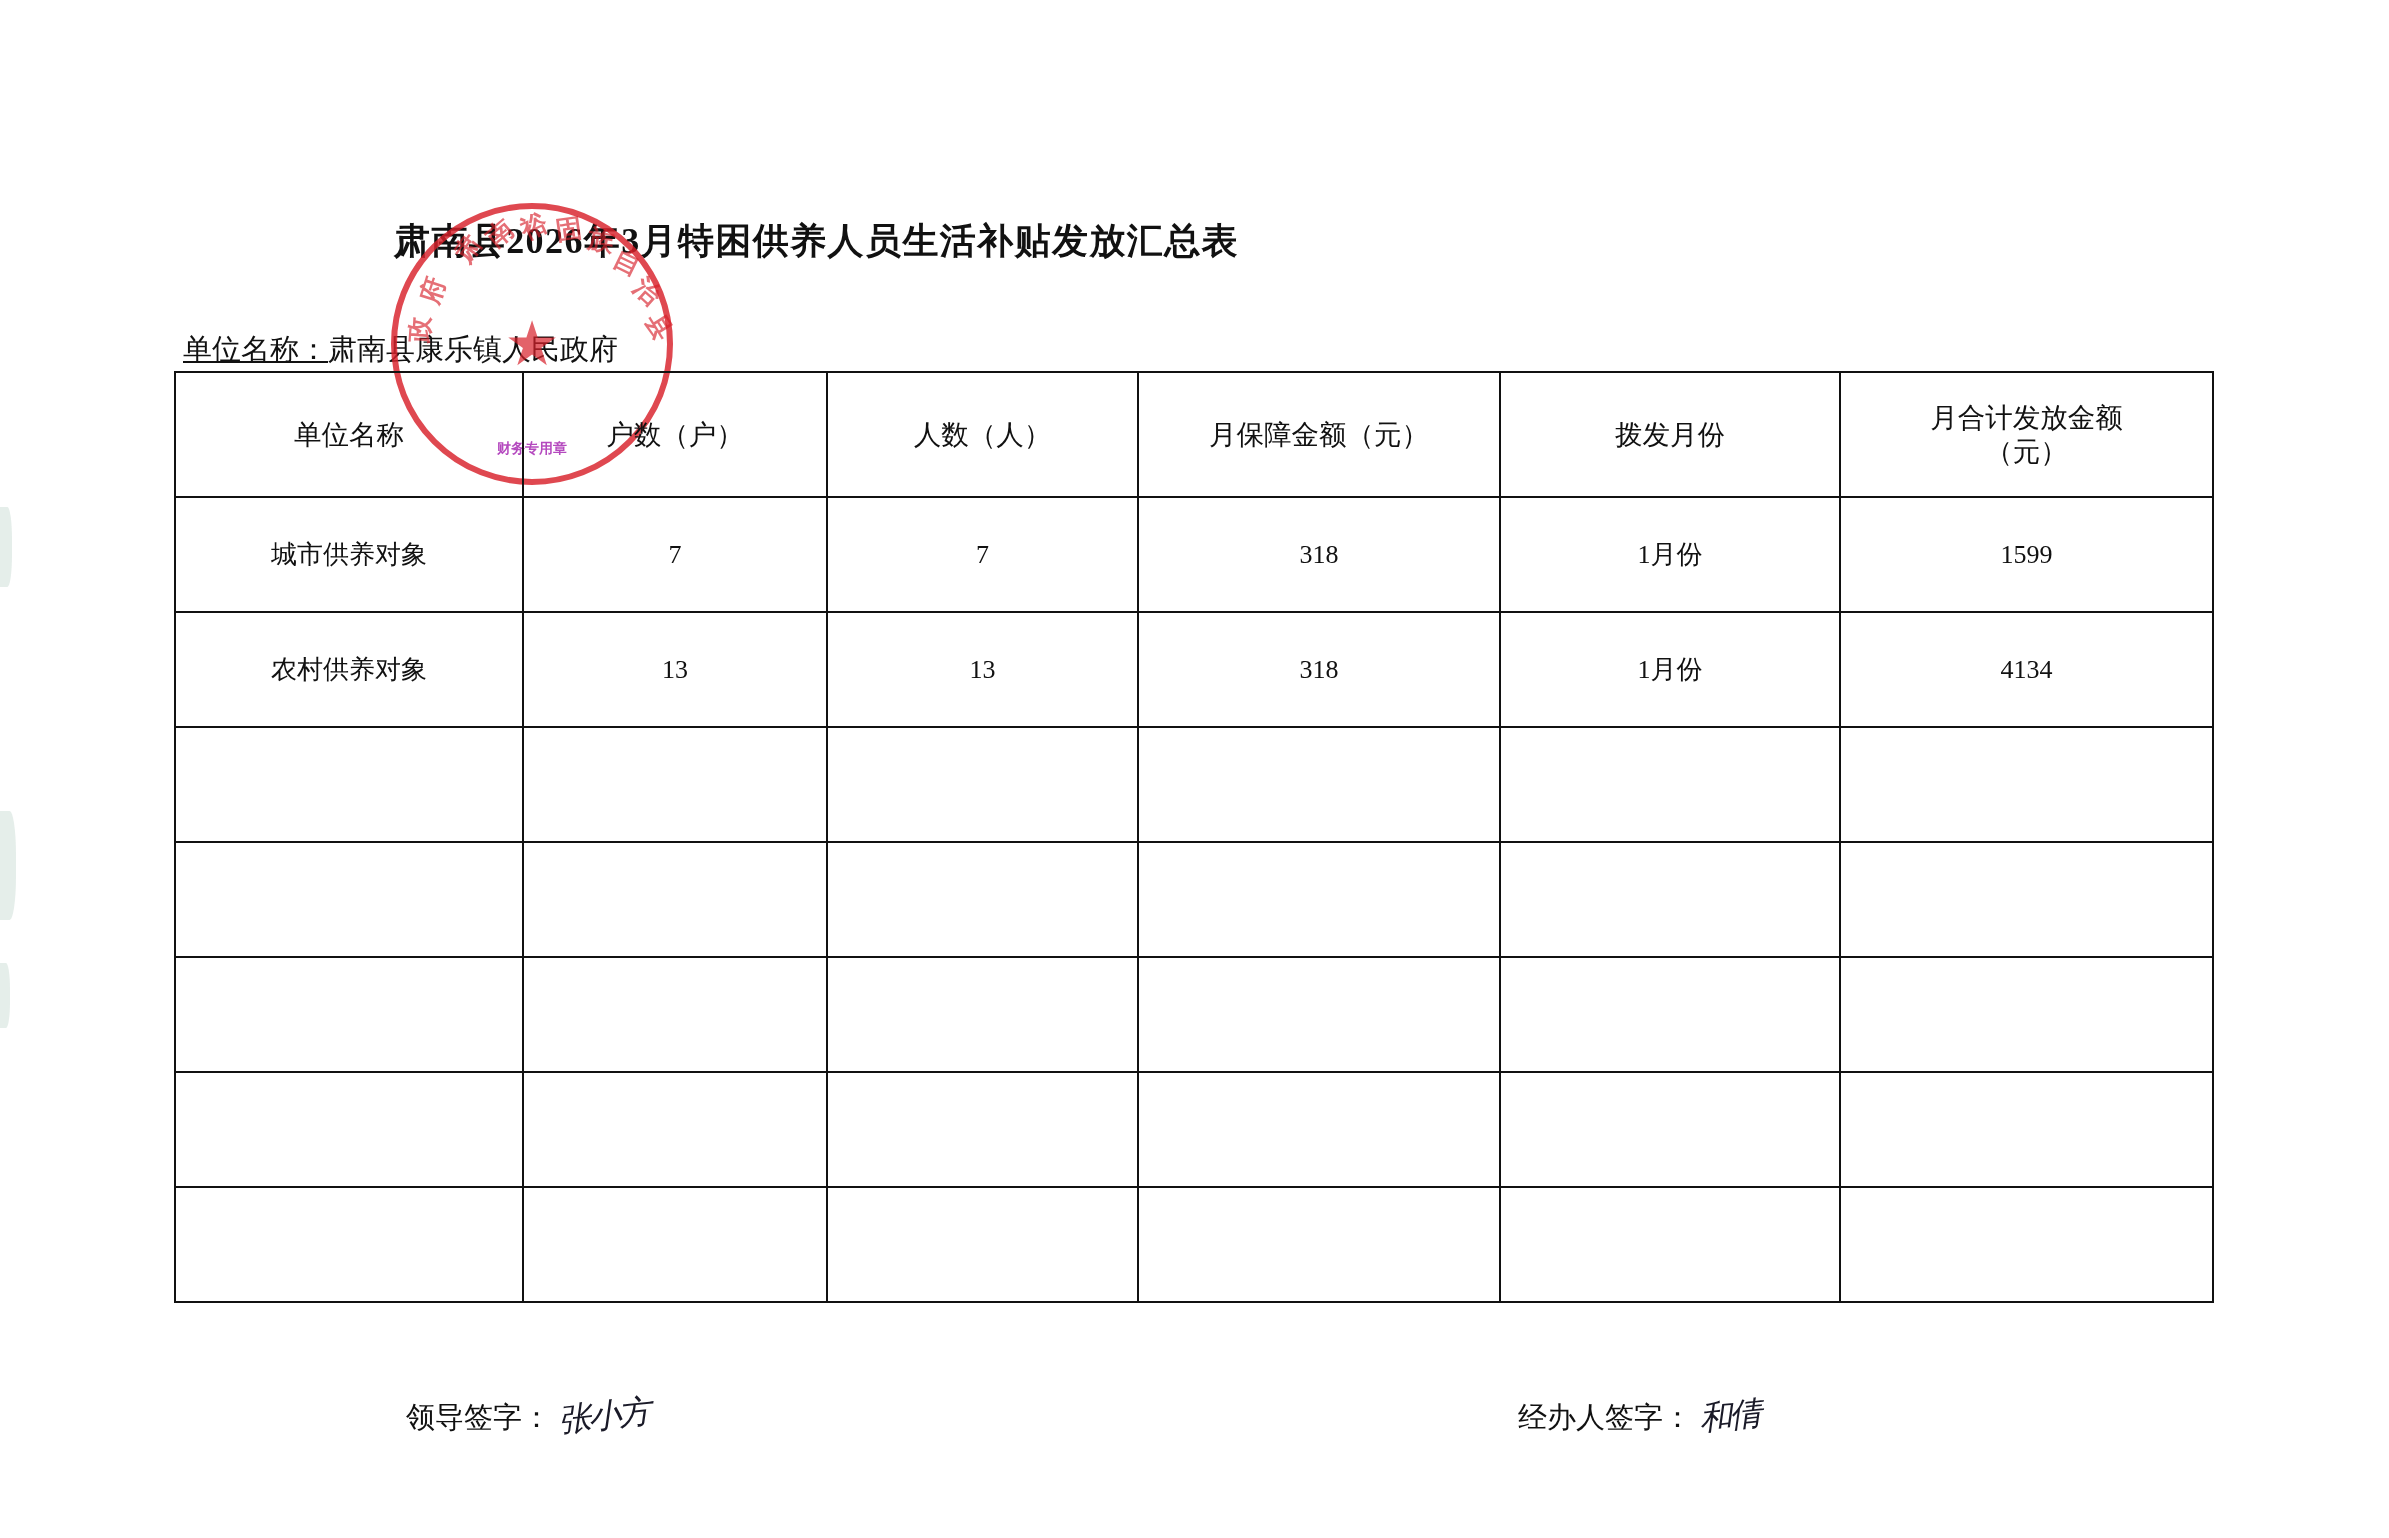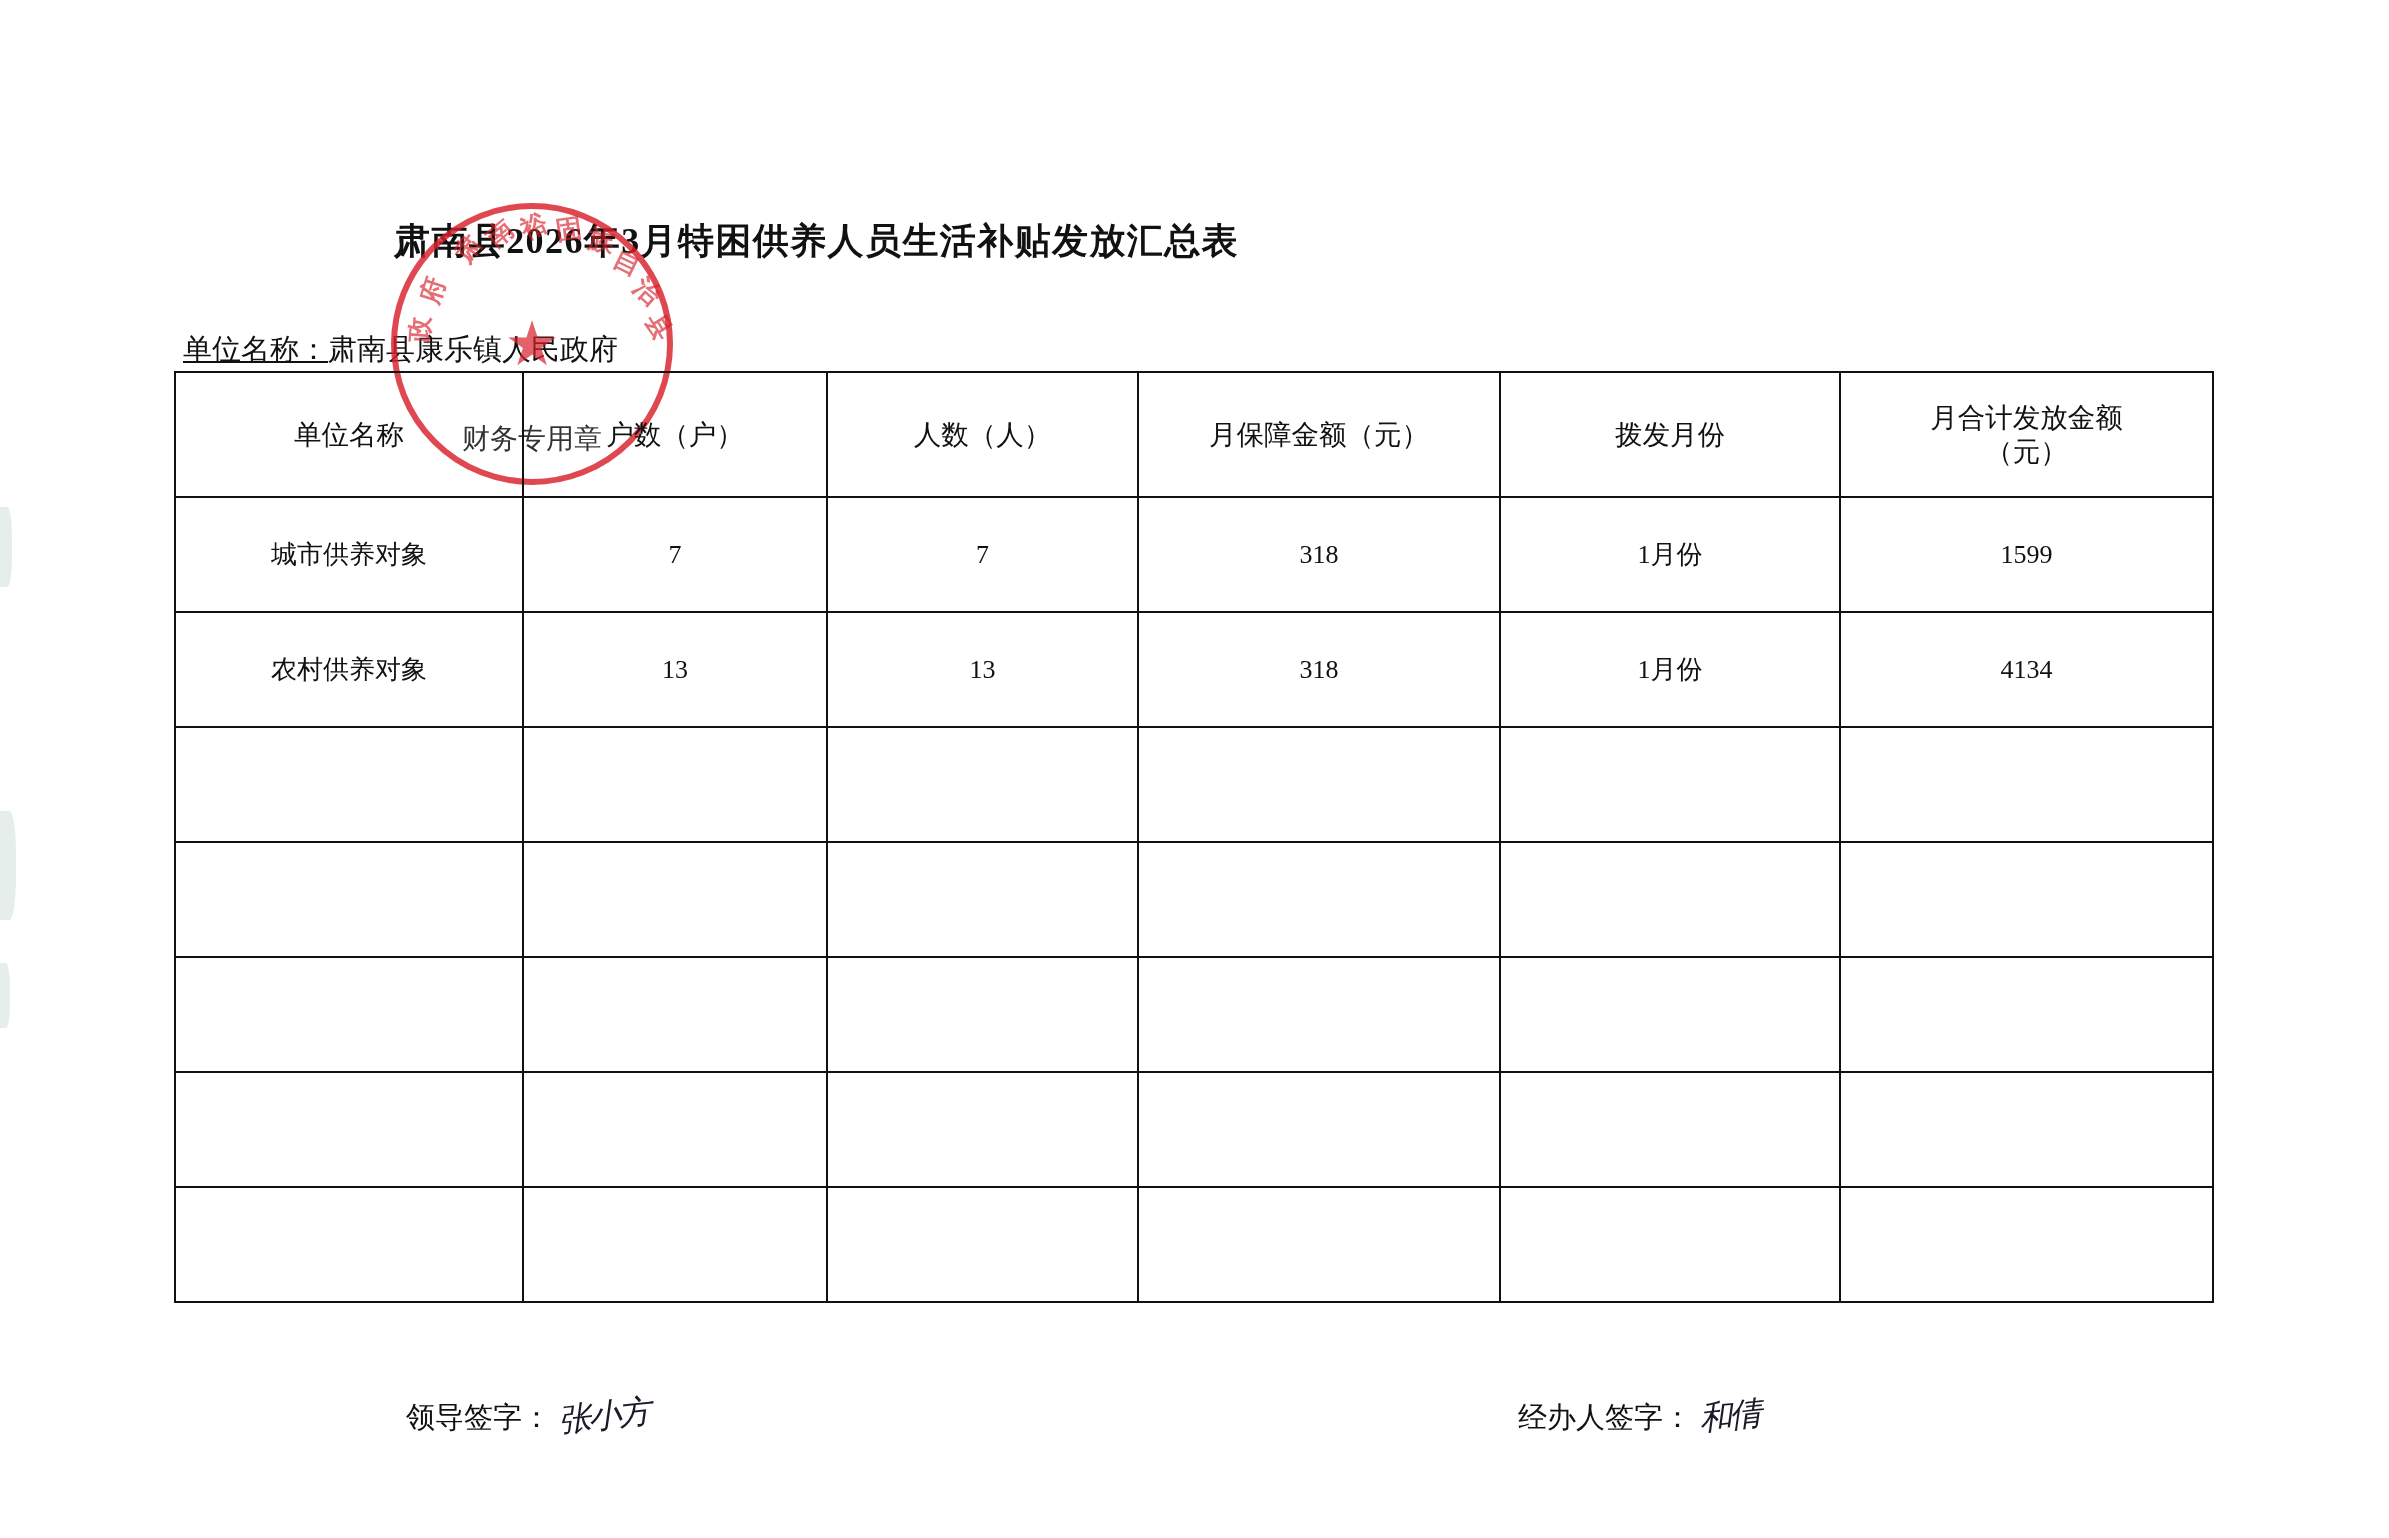--- a/index.html
+++ b/index.html
@@ -166,25 +166,25 @@
     color: #d8202a;
     opacity: .8;
     font-family: "Liberation Serif", "DejaVu Serif", serif;
     transform-origin: center center;
   }
   .seal .seal-bottom {
     position: absolute;
     left: 50%;
     bottom: 27.5px;
     transform: translateX(-50%);
-    font-size: 28px;
-    color: #000000;
+    font-size: 14px;
+    color: #a21caf;
     opacity: .8;
     white-space: nowrap;
-    font-weight: normal;
+    font-weight: bold;
   }
 </style>
 </head>
 <body>
 
 <div class="scan-edge-mark m1"></div>
 <div class="scan-edge-mark m2"></div>
 <div class="scan-edge-mark m3"></div>
 
 <div class="page">

